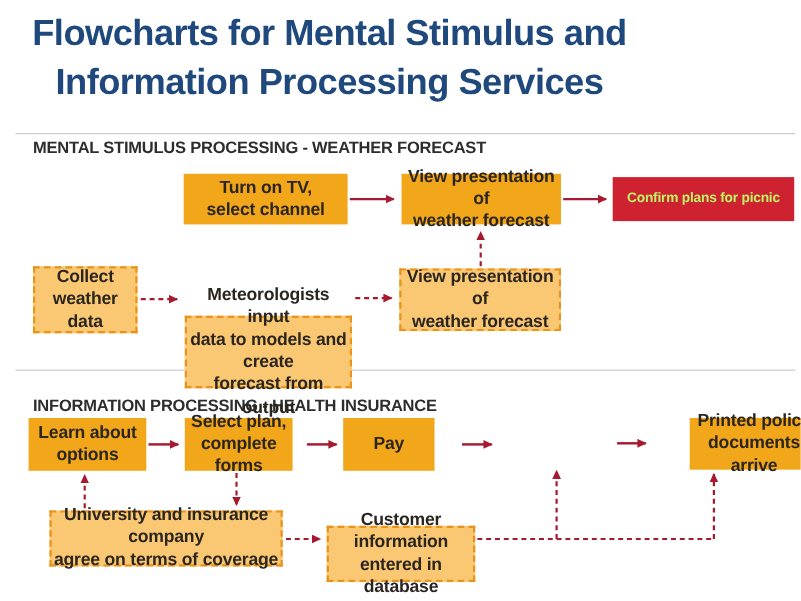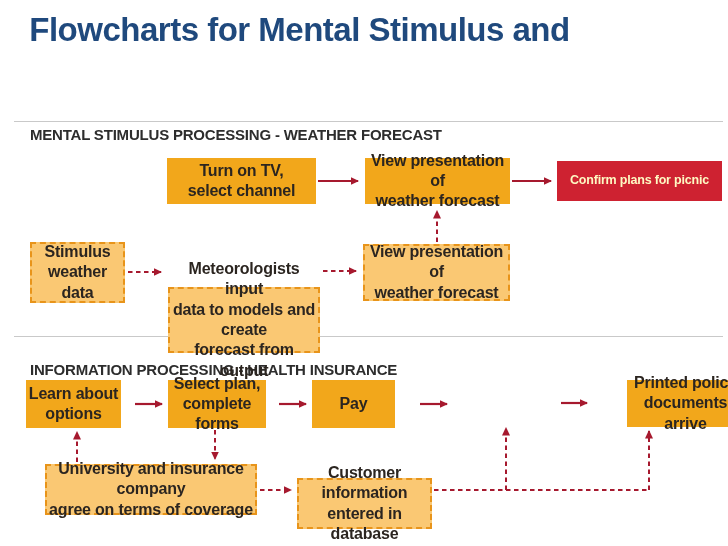--- a/index.html
+++ b/index.html
@@ -15,65 +15,66 @@
   .sec-heading{position:absolute;left:30px;font-weight:bold;font-size:15px;
                color:var(--heading-black,#2D2D2D);letter-spacing:-0.2px;}
   .h1{top:126px;} .h2{top:322px;margin-top:39px;}
 
   .box{position:absolute;display:flex;align-items:center;justify-content:center;
        text-align:center;font-weight:bold;font-size:16px;line-height:1.27;
        white-space:pre-line;color:var(--box-text,#2B2520);letter-spacing:-0.2px;
        box-sizing:border-box;padding:2px;}
   .solid{background:var(--solid-yellow,#F2A71B);}
   .dashedbox{background:var(--light-yellow,#FAC873);border:2px dashed var(--dashed-border,#E8941A);}
-  .redbox{background:var(--red,#CE2231);color:#fef9c3;text-align:center;}
+  .redbox{background:var(--red,#CE2231);color:#bef264;text-align:center;}
 
   
   .b1{left:167px;top:158px;width:149px;height:46px;}
   .b2{left:365px;top:158px;width:145px;height:46px;}
   .b3{left:557px;top:161px;width:165px;height:40px;font-size:12.5px;}
   .d1{left:30px;top:242px;width:95px;height:61px;}
   .d2{left:168px;top:239px;width:152px;height:66px;margin-top:48px;}
   .d3{left:363px;top:244px;width:147px;height:57px;}
 
   
-  .g{left:26px;top:380px;width:95px;height:48px;}
+  .g{left:26px;top:380px;width:107px;height:48px;}
   .h{left:168px;top:380px;width:98px;height:48px;}
   .i{left:312px;top:380px;width:83px;height:48px;}
   .j{left:453px;top:382px;width:106px;height:42px;}
   .k{left:593px;top:380px;width:117px;height:47px;margin-left:34px;}
   .l{left:45px;top:464px;width:212px;height:51px;}
   .m{left:297px;top:464px;width:135px;height:51px;margin-top:14px;}
 
   svg.arrows{position:absolute;left:0;top:0;width:728px;height:546px;pointer-events:none;}
   .arrow{stroke:var(--arrow-red,#A6192E);stroke-width:2.2;fill:none;}
   .arrow.dashed{stroke-width:2;stroke-dasharray:4.5 3.5;}
   marker path{fill:var(--arrow-red,#A6192E);}
 </style>
 </head>
 <body>
 
 <div id="slide">
 
   <div class="title">
     <div>Flowcharts for Mental Stimulus and</div>
+    <div>Information Processing Services</div>
   </div>
 
   <div class="rule rule1"></div>
   <div class="sec-heading h1">MENTAL STIMULUS PROCESSING - WEATHER FORECAST</div>
 
   <div class="rule rule2"></div>
   <div class="sec-heading h2">INFORMATION PROCESSING - HEALTH INSURANCE</div>
 
   <div class="box solid b1">Turn on TV,
 select channel</div>
   <div class="box solid b2">View presentation of
 weather forecast</div>
   <div class="box redbox b3">Confirm plans for picnic</div>
-  <div class="box dashedbox d1">Stimulus
+  <div class="box dashedbox d1">Collect
 weather
 data</div>
   <div class="box dashedbox d2">Meteorologists input
 data to models and create
 forecast from output</div>
   <div class="box dashedbox d3">View presentation of
 weather forecast</div>
 
   <div class="box solid g">Learn about
 options</div>

